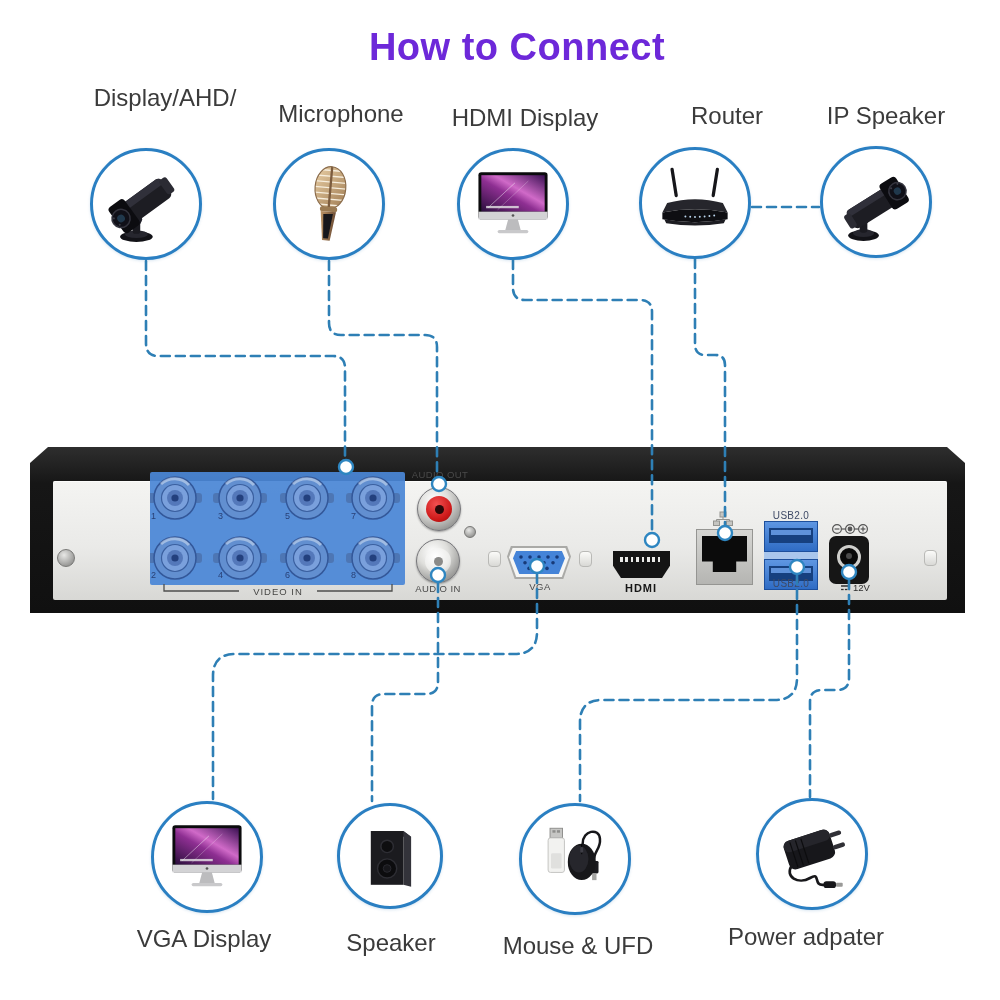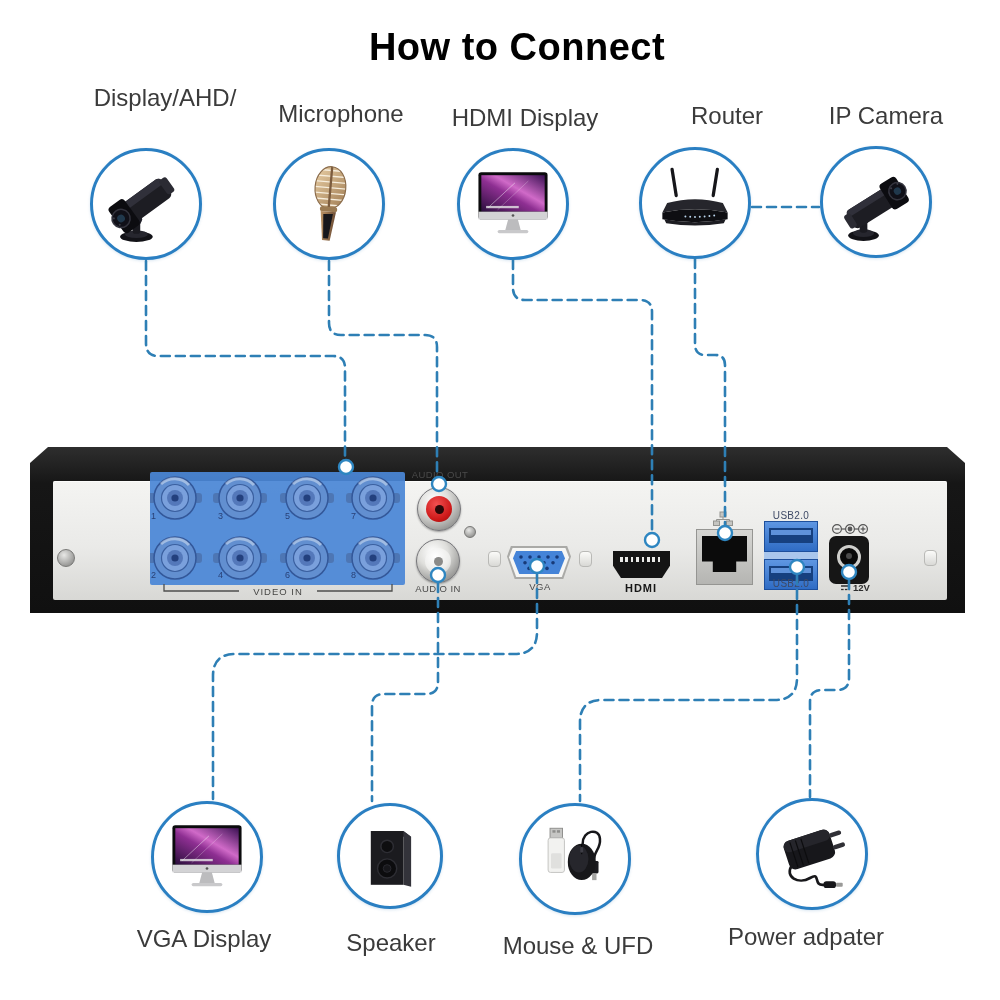--- a/index.html
+++ b/index.html
@@ -2,21 +2,21 @@
 <html><head>
 <meta charset="utf-8">
 <style>
   html,body{margin:0;padding:0;background:#fff;}
   .canvas{position:relative;width:1000px;height:1000px;background:#fff;overflow:hidden;
           font-family:"Liberation Sans", sans-serif;color:#3a3a3a;}
   .abs{position:absolute;}
 
   
   .title{left:517px;top:26px;transform:translateX(-50%);font-size:38px;font-weight:800;
-         color:#000000;letter-spacing:.5px;white-space:nowrap;}
+         color:#6d28d9;letter-spacing:.5px;white-space:nowrap;}
   .node-label{transform:translateX(-50%);font-size:24px;color:#3b3b3b;text-align:center;
               line-height:30px;white-space:nowrap;}
   .node-label.bottom{font-size:24px;}
 
   
   .node-circle{width:112px;height:112px;border-radius:50%;border:3px solid #2a7fc2;
                background:#fff;box-sizing:border-box;display:flex;align-items:center;
                justify-content:center;box-shadow:0 1px 3px rgba(40,110,170,.18);}
   .node-circle svg{width:96px;height:96px;display:block;}
   .node-circle.small{width:106px;height:106px;}
@@ -60,38 +60,38 @@
             background:linear-gradient(180deg,#5e96e2,#2f6cc4);border:1px solid #1d4f9c;}
   .usb-slot{position:absolute;left:4px;top:6px;width:44px;height:15px;background:#16407f;}
   .usb-tongue{position:absolute;left:2px;top:2px;width:40px;height:5px;background:#5f92da;}
   .usb-label{font-size:10px;color:#3e4a66;letter-spacing:.3px;transform:translateX(-50%);}
   .pwr-jack{width:40px;height:48px;border-radius:7px;background:#161616;}
   .pwr-barrel{position:absolute;left:8px;top:9px;width:24px;height:24px;border-radius:50%;
               box-sizing:border-box;border:3px solid #cfcfcc;background:#0a0a0a;}
   .pwr-barrel::after{content:"";position:absolute;left:6px;top:5px;width:6px;height:6px;
                      border-radius:50%;background:#4a4a4a;}
   .pwr-12v{display:flex;align-items:center;gap:2px;transform:translateX(-50%);
-           font-size:9.5px;font-weight:700;color:#2e2e2e;}
+           font-size:9.5px;font-weight:400;color:#2e2e2e;}
 
   .overlay{left:0;top:0;width:1000px;height:1000px;pointer-events:none;}
 </style>
 </head>
 <body>
 
 <div class="canvas">
 
   <div class="abs title">How to Connect</div>
 
   <div class="abs node-label" style="left:165px;top:83px;">
     <div>Display/AHD/</div>
   </div>
   <div class="abs node-label" style="left:341px;top:99px;">Microphone</div>
   <div class="abs node-label" style="left:525px;top:103px;">HDMI Display</div>
   <div class="abs node-label" style="left:727px;top:101px;">Router</div>
-  <div class="abs node-label" style="left:886px;top:101px;">IP Camera</div>
+  <div class="abs node-label" style="left:886px;top:101px;">IP Speaker</div>
 
   <div class="abs node-circle" style="left:90px;top:148px;">
     <svg viewBox="0 0 100 100">
       <ellipse cx="40" cy="84" rx="17" ry="5.5" fill="#121217"></ellipse>
       <ellipse cx="40" cy="81.5" rx="12" ry="4" fill="#26262e"></ellipse>
       <rect x="36" y="66" width="8" height="15" rx="3" fill="#1a1a20"></rect>
       <circle cx="40" cy="66" r="6" fill="#20202a"></circle>
       <g transform="rotate(-36 48 47)">
         <rect x="16" y="36" width="60" height="24" rx="5" fill="#1d1d23"></rect>
         <rect x="17" y="36" width="58" height="8" rx="4" fill="#30303a"></rect>

